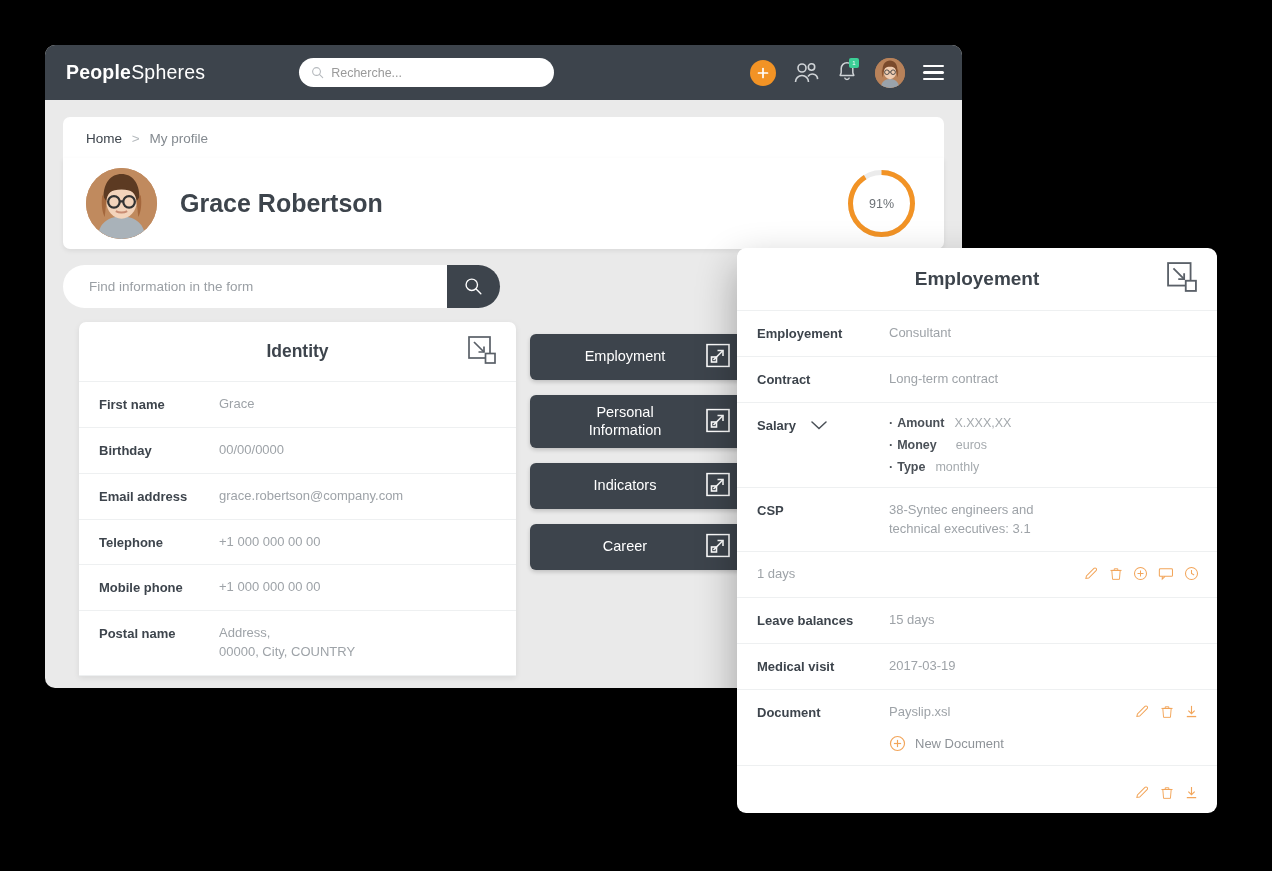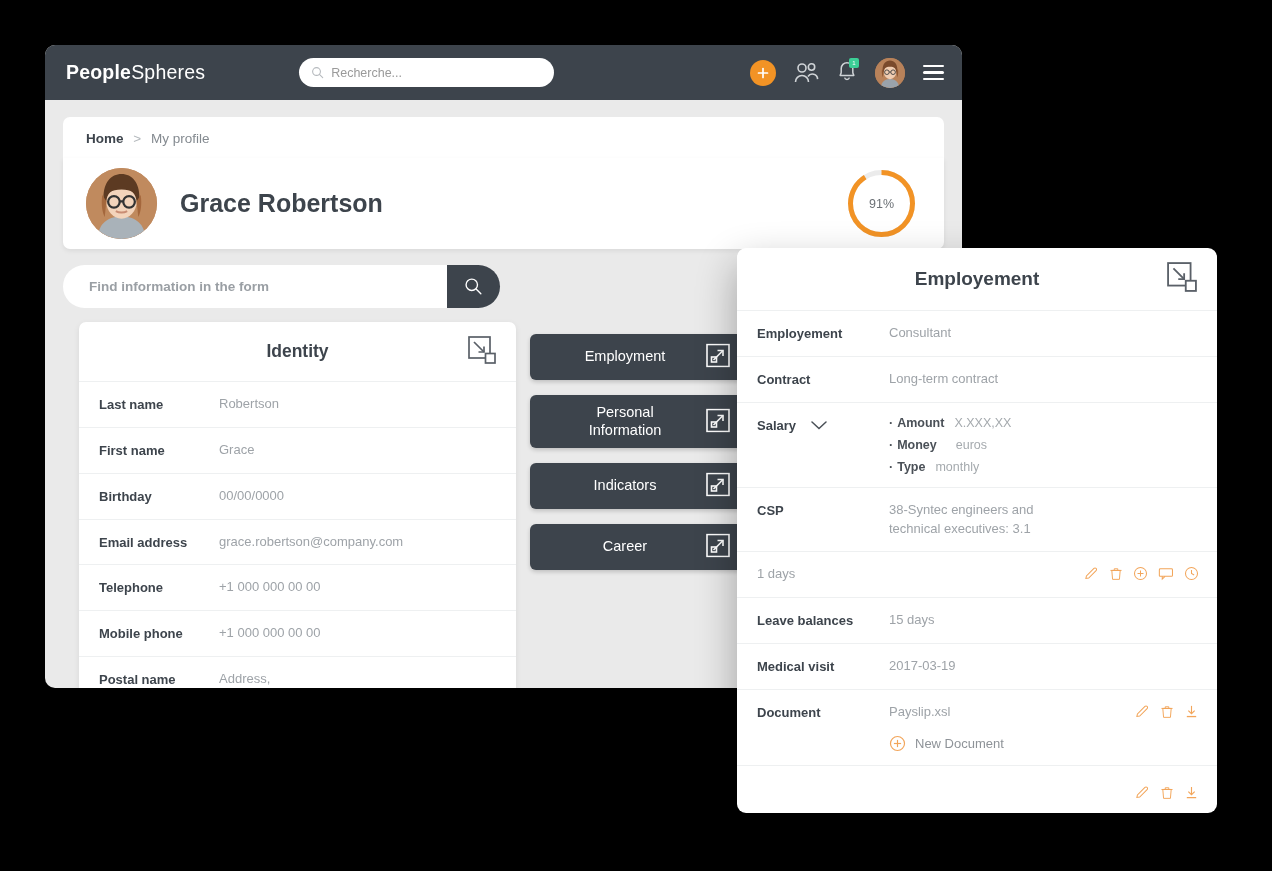--- a/index.html
+++ b/index.html
@@ -54,21 +54,21 @@
   .burger { display: flex; flex-direction: column; gap: 4px; }
   .burger i { display: block; width: 21px; height: 2.2px; background: #fff; border-radius: 2px; }
 
   
   .content-pad { padding: 17px 18px 0 18px; }
   .crumb-card {
     background: #fff; border-radius: 7px 7px 0 0;
     padding: 14px 23px 12px 23px;
     font-size: 13.5px; color: #848a90;
   }
-  .crumb-card .home { color: #3d444c; font-weight: 700; }
+  .crumb-card .home { color: #3d444c; font-weight: 400; }
   .crumb-card .sep { margin: 0 6px; color: #b3b8bc; }
 
   .profile-card {
     background: #fff; border-radius: 0 0 7px 7px;
     height: 91px; display: flex; align-items: center;
     padding: 0 26px 0 23px; position: relative;
     box-shadow: 0 2px 5px rgba(0,0,0,.07);
   }
   .avatar-lg {
     width: 71px; height: 71px; border-radius: 50%; overflow: hidden;
@@ -83,21 +83,21 @@
   }
 
   
   .formsearch {
     margin: 16px 0 0 0; height: 43px; display: flex;
     width: 437px;
   }
   .formsearch .inp {
     flex: 1; background: #fff; border-radius: 22px 0 0 22px;
     display: flex; align-items: center; padding-left: 26px;
-    font-size: 13.5px; color: #9a9fa4; font-weight: bold;
+    font-size: 13.5px; color: #9a9fa4;
   }
   .formsearch .btn {
     width: 53px; background: #3d444c; border-radius: 0 22px 22px 0;
     display: flex; align-items: center; justify-content: center;
   }
 
   
   .cols { display: flex; gap: 14px; margin-top: 14px; align-items: flex-start; }
 
   .card {
@@ -276,24 +276,20 @@
             <span class="exp">
               <svg width="28" height="28" viewBox="0 0 28 28">
                 <rect x="1" y="1" width="21" height="21" fill="none" stroke="#5a6068" stroke-width="1.7"></rect>
                 <line x1="6" y1="6" x2="16" y2="16" stroke="#5a6068" stroke-width="1.7"></line>
                 <polyline points="16,10.5 16,16 10.5,16" fill="none" stroke="#5a6068" stroke-width="1.7"></polyline>
                 <rect x="17.5" y="17.5" width="9.5" height="9.5" fill="#fff" stroke="#5a6068" stroke-width="1.7"></rect>
               </svg>
             </span>
           </div>
 
-          <div class="row">
-            <div class="k">Last name</div>
-            <div class="v">Robertson</div>
-          </div>
           <div class="row">
             <div class="k">First name</div>
             <div class="v">Grace</div>
           </div>
           <div class="row">
             <div class="k">Birthday</div>
             <div class="v">00/00/0000</div>
           </div>
           <div class="row">
             <div class="k">Email address</div>

